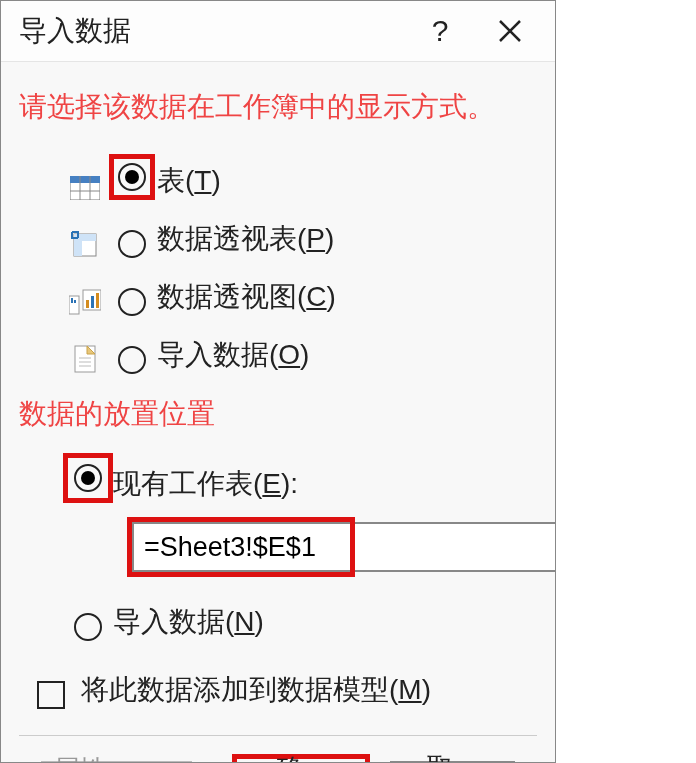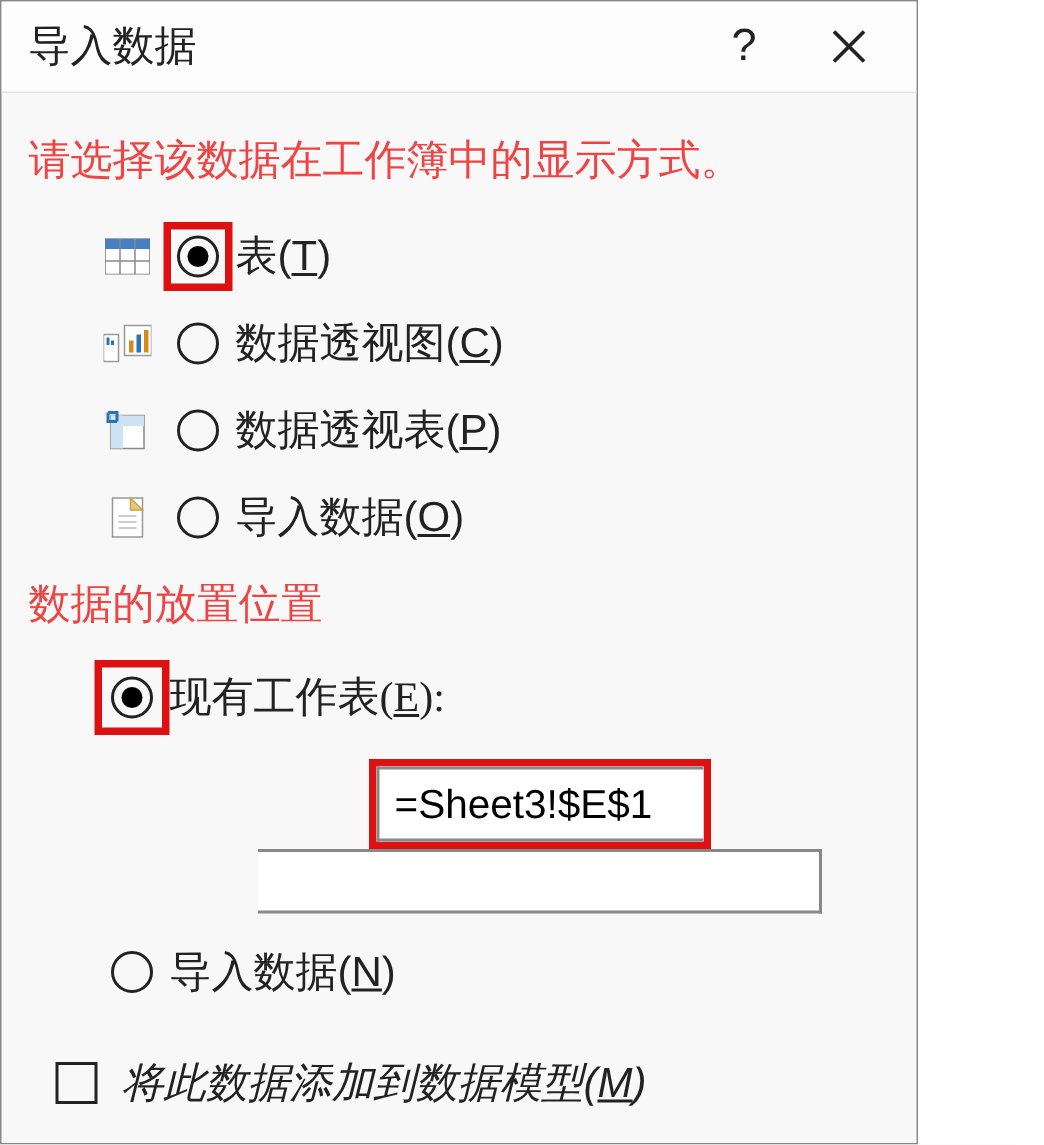--- a/index.html
+++ b/index.html
@@ -1,33 +1,33 @@
 <!DOCTYPE html>
 <html><head>
 <meta charset="utf-8">
 <style>
 *{box-sizing:border-box;margin:0;padding:0;}
 body{font-family:"Microsoft YaHei","SimSun",Arial,sans-serif;background:#fff;}
-.dialog{width:612px;height:763px;border:1px solid #888;background:#f8f8f8;display:flex;flex-direction:column;overflow:hidden;}
+.dialog{width:556px;height:763px;border:1px solid #888;background:#f8f8f8;display:flex;flex-direction:column;overflow:hidden;}
 .titlebar{height:66px;display:flex;align-items:center;padding:0 10px 0 18px;border-bottom:1px solid #e5e5e5;background:#fdfdfd;}
 .titlebar .title{font-size:28px;color:#222;flex:1;}
 .titlebar .tbtn{width:70px;height:60px;display:flex;align-items:center;justify-content:center;font-size:30px;color:#222;cursor:pointer;}
 .content{padding:18px 18px 0 18px;flex:1;}
 .heading{font-size:28px;color:#ef4444;margin:8px 0 16px 0;}
-.row{display:flex;align-items:center;height:58px;margin-left:44px;}
+.row{display:flex;align-items:flex-end;height:58px;margin-left:44px;}
 .iconcell{width:44px;display:flex;justify-content:center;}
 .radiocell{width:50px;display:flex;justify-content:center;align-items:center;}
 .radio{width:28px;height:28px;border:2px solid #222;border-radius:50%;display:inline-flex;align-items:center;justify-content:center;cursor:pointer;}
 .radio.sel::after{content:"";width:14px;height:14px;background:#000;border-radius:50%;}
 .lbl{font-size:28px;color:#222;}
 .lbl .acc{text-decoration:underline;}
 .redbox{border:5px solid #dd1111;padding:2px;}
-.inputrow{display:flex;align-items:center;margin:14px 0 14px 108px;flex-direction:column;}
+.inputrow{display:flex;align-items:center;margin:14px 0 14px 108px;}
 .refinput{height:50px;font-size:27px;padding:4px 10px;border:2px solid #888;background:#fff;flex:1;font-family:Arial,sans-serif;}
-.chkrow{display:flex;align-items:center;margin:30px 0 0 18px;font-style:italic;}
+.chkrow{display:flex;align-items:flex-end;margin:30px 0 0 18px;}
 .chkbox{width:28px;height:28px;border:2px solid #222;margin-right:16px;cursor:pointer;}
 .hr{border:none;border-top:1px solid #ccc;margin:26px 0 0 0;}
 .btnbar{display:flex;align-items:center;padding:18px 22px 0 22px;gap:20px;}
 .dropbtn{height:50px;padding:0 10px;border:2px solid #bbb;background:linear-gradient(#fcfcfc,#eee);display:flex;align-items:center;gap:12px;color:#999;font-size:27px;}
 .dropbtn .arrow{font-size:18px;color:#555;}
 .stdbtn{height:50px;padding:0 34px;border:2px solid #888;background:linear-gradient(#fff,#ececec);font-size:27px;color:#222;cursor:pointer;display:flex;align-items:center;}
 .stdbtn.primary{border:2px solid #1a6fb8;}
 .spacer{flex:1;}
 </style>
 </head>
@@ -61,71 +61,71 @@
       <span class="radiocell">
         <span class="redbox" style="padding:4px;">
           <span class="radio sel"></span>
         </span>
       </span>
       <span class="lbl"><span>表(</span><span class="acc">T</span><span>)</span></span>
     </div>
 
     <div class="row">
       <span class="iconcell">
+        <svg width="30" height="28" viewBox="0 0 30 28">
+            <rect x="4" y="4" width="22" height="22" fill="#fff" stroke="#888"></rect>
+            <rect x="4" y="4" width="8" height="22" fill="#cfe3f7"></rect>
+            <rect x="4" y="4" width="22" height="7" fill="#cfe3f7"></rect>
+            <path d="M2 2 L8 2 L8 8" fill="none" stroke="#2a72b5" stroke-width="2"></path>
+            <path d="M2 2 L2 8 L8 8" fill="none" stroke="#2a72b5" stroke-width="2"></path>
+          </svg>
+      </span>
+      <span class="radiocell">
+          <span class="radio"></span>
+        </span>
+      <span class="lbl"><span>数据透视表(</span><span class="acc">P</span><span>)</span></span>
+    </div>
+
+    <div class="row">
+      <span class="iconcell">
         <svg width="32" height="28" viewBox="0 0 32 28">
             <rect x="0" y="8" width="10" height="18" fill="#fff" stroke="#999"></rect>
             <rect x="2" y="10" width="2" height="5" fill="#2a72b5"></rect>
             <rect x="5" y="12" width="2" height="3" fill="#2a72b5"></rect>
             <rect x="14" y="2" width="18" height="20" fill="#fff" stroke="#999"></rect>
             <rect x="17" y="12" width="3" height="8" fill="#d38b1e"></rect>
             <rect x="22" y="8" width="3" height="12" fill="#2a72b5"></rect>
             <rect x="27" y="5" width="3" height="15" fill="#d38b1e"></rect>
           </svg>
       </span>
       <span class="radiocell">
           <span class="radio"></span>
         </span>
       <span class="lbl"><span>数据透视图(</span><span class="acc">C</span><span>)</span></span>
     </div>
 
     <div class="row">
       <span class="iconcell">
-        <svg width="30" height="28" viewBox="0 0 30 28">
-            <rect x="4" y="4" width="22" height="22" fill="#fff" stroke="#888"></rect>
-            <rect x="4" y="4" width="8" height="22" fill="#cfe3f7"></rect>
-            <rect x="4" y="4" width="22" height="7" fill="#cfe3f7"></rect>
-            <path d="M2 2 L8 2 L8 8" fill="none" stroke="#2a72b5" stroke-width="2"></path>
-            <path d="M2 2 L2 8 L8 8" fill="none" stroke="#2a72b5" stroke-width="2"></path>
-          </svg>
-      </span>
-      <span class="radiocell">
-          <span class="radio"></span>
-        </span>
-      <span class="lbl"><span>数据透视表(</span><span class="acc">P</span><span>)</span></span>
-    </div>
-
-    <div class="row">
-      <span class="iconcell">
         <svg width="26" height="30" viewBox="0 0 26 30">
             <rect x="3" y="2" width="20" height="26" fill="#fff" stroke="#999"></rect>
             <path d="M15 2 L23 10 L15 10 Z" fill="#e8c77a" stroke="#c9a24a"></path>
             <line x1="7" y1="14" x2="19" y2="14" stroke="#bbb"></line>
             <line x1="7" y1="18" x2="19" y2="18" stroke="#bbb"></line>
             <line x1="7" y1="22" x2="19" y2="22" stroke="#bbb"></line>
           </svg>
       </span>
       <span class="radiocell">
           <span class="radio"></span>
         </span>
       <span class="lbl"><span>导入数据(</span><span class="acc">O</span><span>)</span></span>
     </div>
 
-    <div class="heading" style="margin-top:10px;">数据的放置位置</div>
+    <div class="heading" style="margin-top:21px;">数据的放置位置</div>
 
-    <div class="row" style="margin-left:44px;height:54px;font-family:Liberation Serif, serif;">
+    <div class="row" style="margin-left:44px;height:54px;">
       <span class="radiocell">
         <span class="redbox" style="padding:6px;">
           <span class="radio sel"></span>
         </span>
       </span>
       <span class="lbl"><span>现有工作表(</span><span class="acc">E</span><span>):</span></span>
     </div>
 
     <div class="inputrow">
       <span class="redbox" style="padding:0;line-height:0;">

